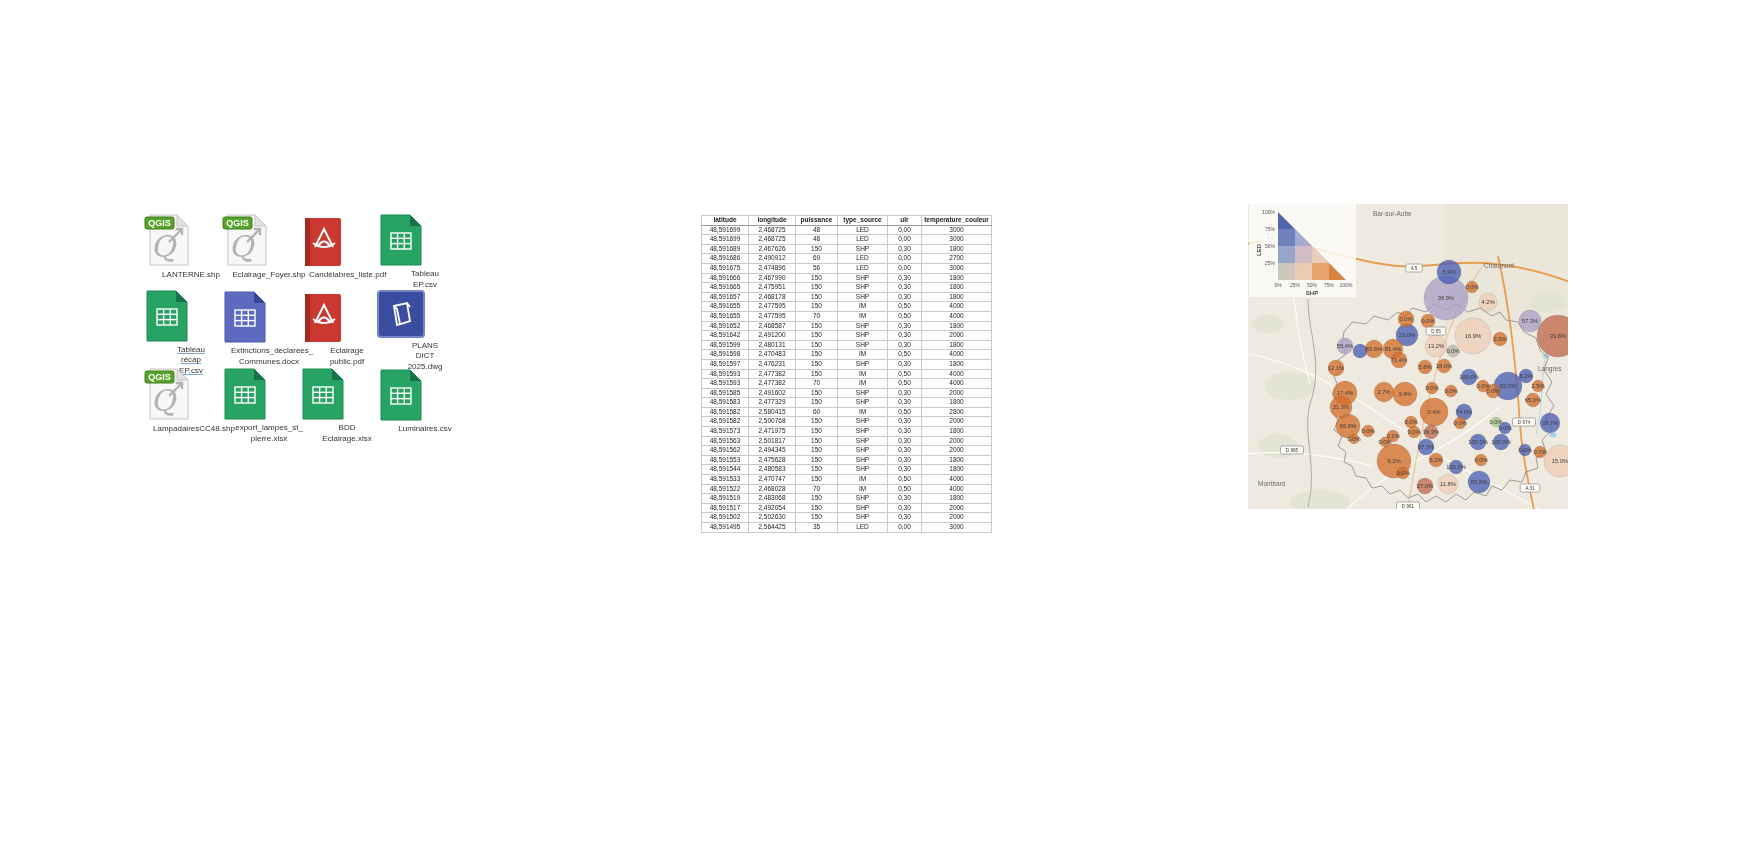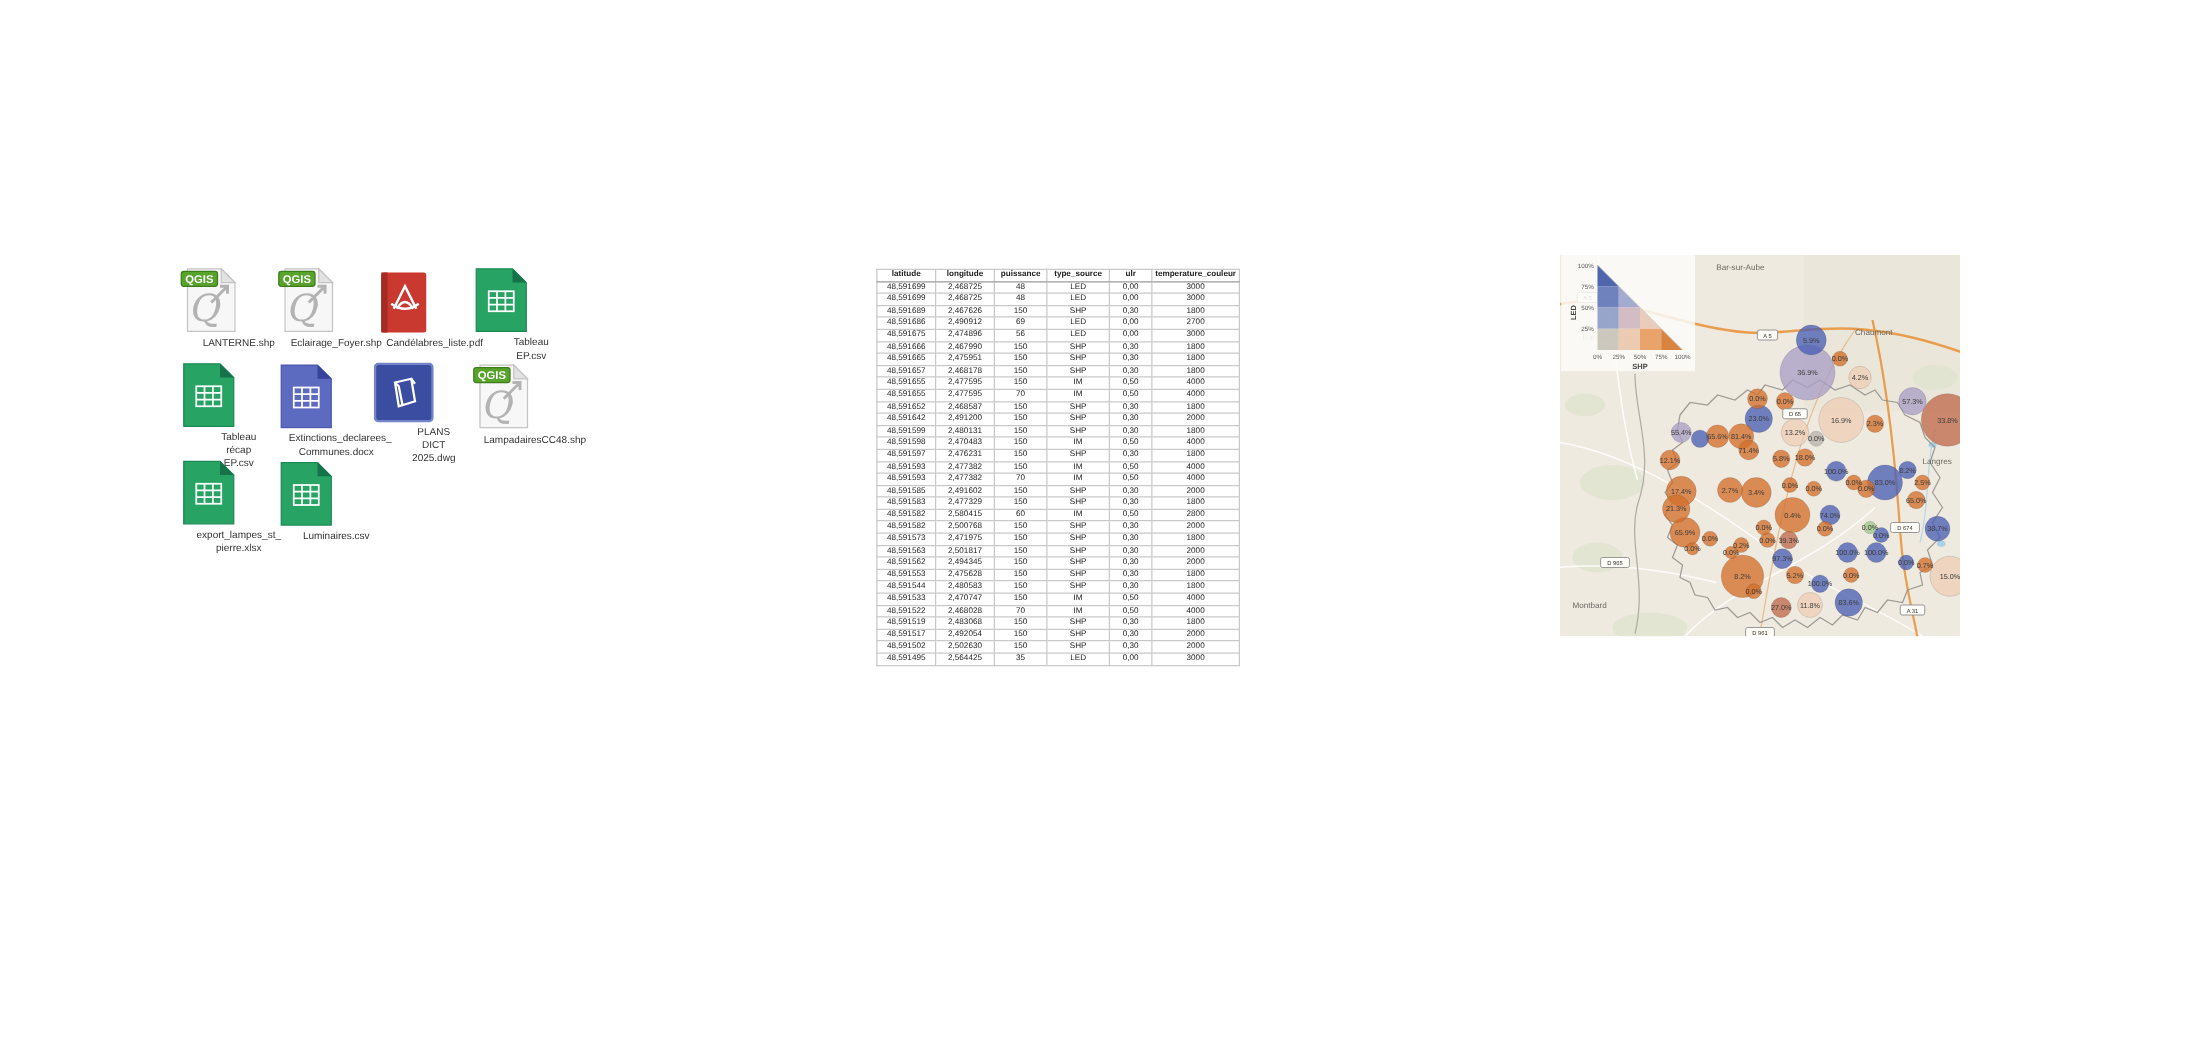--- a/index.html
+++ b/index.html
@@ -6,21 +6,21 @@
   body{width:1755px;height:850px;background:#ffffff;overflow:hidden;position:relative;
        font-family:"Liberation Sans",sans-serif;}
 
   
   #file-grid{position:absolute;left:128px;top:213px;display:grid;
              grid-template-columns:repeat(4,78px);grid-auto-rows:77px;}
   .file-tile{width:78px;display:flex;flex-direction:column;align-items:center;cursor:default;}
   .file-icon{height:54px;display:flex;align-items:flex-end;justify-content:center;}
   .file-label{margin-top:3px;font-size:8px;line-height:1.3;color:#333;text-align:center;
               white-space:pre-line;max-width:76px;margin-left:48px;}
-  .file-label.underline{text-decoration-color:#7aa7d9;}
+  .file-label.underline{text-decoration:underline;text-decoration-color:#7aa7d9;}
 
   
   #table-wrap{position:absolute;left:701px;top:215px;}
   table{border-collapse:collapse;font-size:6.5px;color:#222;}
   th,td{border:0.5px solid #c9c9c9;text-align:center;padding:0 2px;height:8.6px;line-height:8.6px;
         font-weight:normal;}
   th{font-weight:bold;border-bottom:1px solid #9a9a9a;}
   col.c-lat{width:47px}col.c-lon{width:47px}col.c-pui{width:42px}
   col.c-typ{width:50px}col.c-ulr{width:34px}col.c-tmp{width:70px}
 
@@ -121,20 +121,34 @@
     <line x1="18.6" y1="19" x2="18.6" y2="35"></line>
             <line x1="25.3" y1="19" x2="25.3" y2="35"></line>
           </g>
         </svg>
       </div>
       <div class="file-label">Extinctions_declarees_
 Communes.docx</div>
     </div>
     <div class="file-tile">
       <div class="file-icon">
+        <svg width="40" height="50" viewBox="0 0 40 50">
+    <rect x="2" y="1" width="36" height="48" rx="2" fill="#c9392f"></rect>
+    <rect x="2" y="1" width="5" height="48" fill="#a52a22"></rect>
+    <g stroke="#fff" stroke-width="2" fill="none">
+      <path d="M12 30 L21 12 L30 30"></path>
+            <path d="M14.5 30 Q21 19 27.5 30"></path>
+      <path d="M10 26 Q21 34 32 26"></path>
+          </g>
+        </svg>
+      </div>
+      <div class="file-label">Eclairage public.pdf</div>
+    </div>
+    <div class="file-tile">
+      <div class="file-icon">
         <svg width="48" height="48" viewBox="0 0 48 48">
     <rect x="1" y="1" width="46" height="46" rx="3" fill="#3b4da0" stroke="#7585c9" stroke-width="2"></rect>
     <g stroke="#fff" stroke-width="1.8" fill="none">
       <path d="M17 16 L30 13 L33 31 L20 35 Z"></path>
             <path d="M17 16 L20 19 L23 34"></path>
       <path d="M30 13 L33 17"></path>
           </g>
         </svg>
       </div>
       <div class="file-label">PLANS DICT 2025.dwg</div>
@@ -161,20 +175,36 @@
     <rect x="12" y="19" width="20" height="16"></rect>
     <line x1="12" y1="24.3" x2="32" y2="24.3"></line>
             <line x1="12" y1="29.6" x2="32" y2="29.6"></line>
     <line x1="18.6" y1="19" x2="18.6" y2="35"></line>
             <line x1="25.3" y1="19" x2="25.3" y2="35"></line>
           </g>
         </svg>
       </div>
       <div class="file-label">export_lampes_st_
 pierre.xlsx</div>
+    </div>
+    <div class="file-tile">
+      <div class="file-icon">
+        <svg width="44" height="52" viewBox="0 0 44 52">
+    <path d="M2 1 h29 l11 11 v39 h-40 z" fill="#27a463" stroke="#1d8a55" stroke-width="1"></path>
+    <path d="M31 1 l11 11 h-11 z" fill="#15724a"></path>
+          <g stroke="#fff" stroke-width="1.4" fill="none">
+    <rect x="12" y="19" width="20" height="16"></rect>
+    <line x1="12" y1="24.3" x2="32" y2="24.3"></line>
+            <line x1="12" y1="29.6" x2="32" y2="29.6"></line>
+    <line x1="18.6" y1="19" x2="18.6" y2="35"></line>
+            <line x1="25.3" y1="19" x2="25.3" y2="35"></line>
+          </g>
+        </svg>
+      </div>
+      <div class="file-label">BDD Eclairage.xlsx</div>
     </div>
     <div class="file-tile">
       <div class="file-icon">
         <svg width="44" height="52" viewBox="0 0 44 52">
     <path d="M2 1 h29 l11 11 v39 h-40 z" fill="#27a463" stroke="#1d8a55" stroke-width="1"></path>
     <path d="M31 1 l11 11 h-11 z" fill="#15724a"></path>
           <g stroke="#fff" stroke-width="1.4" fill="none">
     <rect x="12" y="19" width="20" height="16"></rect>
     <line x1="12" y1="24.3" x2="32" y2="24.3"></line>
             <line x1="12" y1="29.6" x2="32" y2="29.6"></line>

